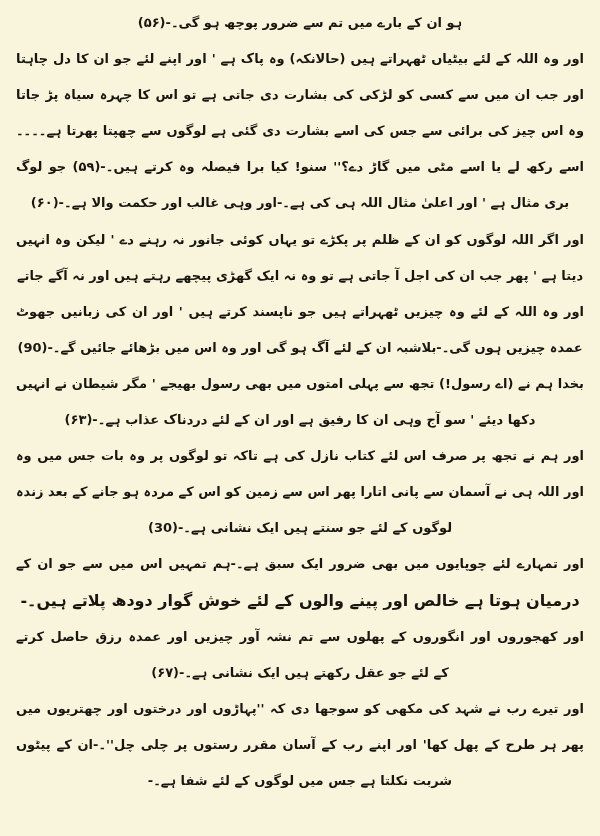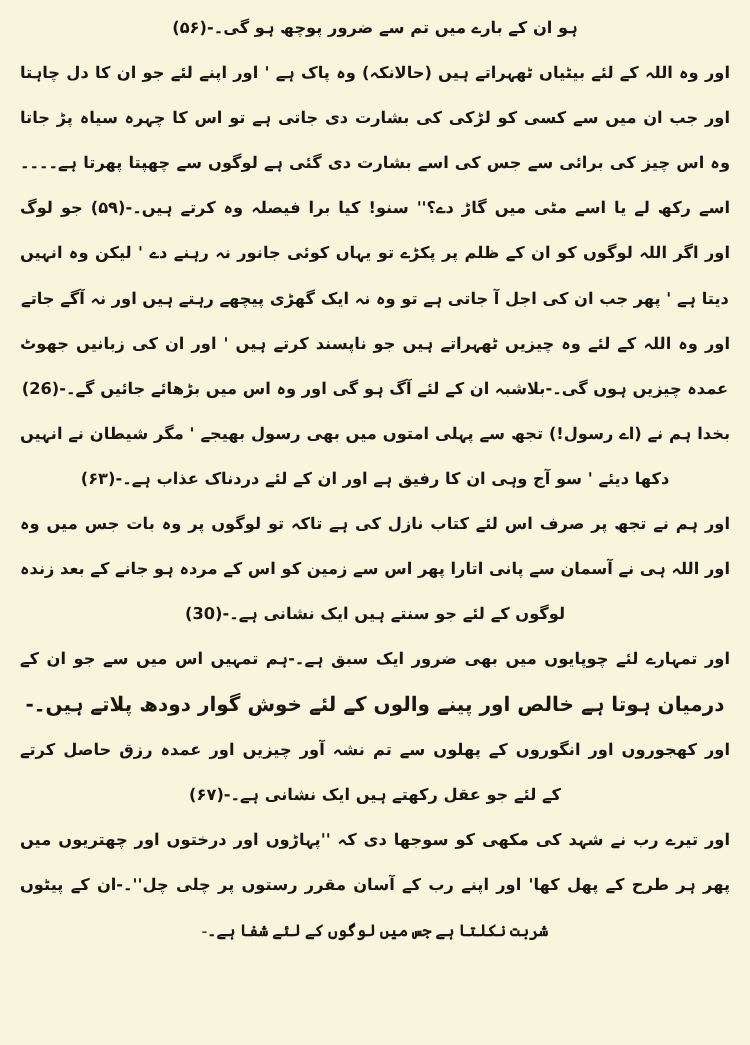--- a/index.html
+++ b/index.html
@@ -39,29 +39,30 @@
 </style>
 </head>
 <body>
 
 <div class="page">
   <div class="line" data-align="center" style="font-size: 13px;">ہو ان کے بارے میں تم سے ضرور پوچھ ہو گی۔-(۵۶)</div>
   <div class="line" data-align="justify" style="font-size: 13px;">اور وہ اللہ کے لئے بیٹیاں ٹھہراتے ہیں (حالانکہ) وہ پاک ہے ' اور اپنے لئے جو ان کا دل چاہتا ہے۔-(۵۷)</div>
   <div class="line" data-align="justify" style="font-size: 13px;">اور جب ان میں سے کسی کو لڑکی کی بشارت دی جاتی ہے تو اس کا چہرہ سیاہ پڑ جاتا ہے ' اور اس کا دل گھٹتا ہے۔-(۵۸)</div>
   <div class="line" data-align="justify" style="font-size: 13px;">وہ اس چیز کی برائی سے جس کی اسے بشارت دی گئی ہے لوگوں سے چھپتا پھرتا ہے۔۔۔۔ ''کیا وہ بے عزتی کے باوجود</div>
   <div class="line" data-align="justify" style="font-size: 13px;">اسے رکھ لے یا اسے مٹی میں گاڑ دے؟'' سنو! کیا برا فیصلہ وہ کرتے ہیں۔-(۵۹) جو لوگ آخرت کو نہیں مانتے ان کی</div>
+  <div class="line" data-align="center" style="font-size: 13px;">بری مثال ہے ' اور اعلیٰ مثال اللہ ہی کی ہے۔-اور وہی غالب اور حکمت والا ہے۔-(۶۰)</div>
   <div class="line" data-align="justify" style="font-size: 13px;">اور اگر اللہ لوگوں کو ان کے ظلم پر پکڑے تو یہاں کوئی جانور نہ رہنے دے ' لیکن وہ انہیں ایک مقررہ مدت تک مہلت</div>
   <div class="line" data-align="center" style="font-size: 13px;">دیتا ہے ' پھر جب ان کی اجل آ جاتی ہے تو وہ نہ ایک گھڑی پیچھے رہتے ہیں اور نہ آگے جاتے ہیں۔-(۶۱)</div>
   <div class="line" data-align="justify" style="font-size: 13px;">اور وہ اللہ کے لئے وہ چیزیں ٹھہراتے ہیں جو ناپسند کرتے ہیں ' اور ان کی زبانیں جھوٹ بیان کرتی ہیں کہ ان کے لئے</div>
-  <div class="line" data-align="center" style="font-size: 13px;">عمدہ چیزیں ہوں گی۔-بلاشبہ ان کے لئے آگ ہو گی اور وہ اس میں بڑھائے جائیں گے۔-(26)</div>
+  <div class="line" data-align="center" style="font-size: 13px;">عمدہ چیزیں ہوں گی۔-بلاشبہ ان کے لئے آگ ہو گی اور وہ اس میں بڑھائے جائیں گے۔-(90)</div>
   <div class="line" data-align="justify" style="font-size: 13px;">بخدا ہم نے (اے رسول!) تجھ سے پہلی امتوں میں بھی رسول بھیجے ' مگر شیطان نے انہیں ان کے عمل خوبصورت بنا کر</div>
   <div class="line" data-align="center" style="font-size: 13px;">دکھا دیئے ' سو آج وہی ان کا رفیق ہے اور ان کے لئے دردناک عذاب ہے۔-(۶۳)</div>
   <div class="line" data-align="justify" style="font-size: 13px;">اور ہم نے تجھ پر صرف اس لئے کتاب نازل کی ہے تاکہ تو لوگوں پر وہ بات جس میں وہ اختلاف کرتے ہیں واضح کرے '</div>
   <div class="line" data-align="justify" style="font-size: 13px;">اور اللہ ہی نے آسمان سے پانی اتارا پھر اس سے زمین کو اس کے مردہ ہو جانے کے بعد زندہ کر دیا۔- بے شک اس میں ان</div>
   <div class="line" data-align="center" style="font-size: 13px;">لوگوں کے لئے جو سنتے ہیں ایک نشانی ہے۔-(30)</div>
   <div class="line" data-align="justify" style="font-size: 13px;">اور تمہارے لئے چوپایوں میں بھی ضرور ایک سبق ہے۔-ہم تمہیں اس میں سے جو ان کے پیٹوں میں گوبر اور خون کے</div>
   <div class="line" data-align="center" style="font-size: 16px;">درمیان ہوتا ہے خالص اور پینے والوں کے لئے خوش گوار دودھ پلاتے ہیں۔-(۶۶)</div>
   <div class="line" data-align="justify" style="font-size: 13px;">اور کھجوروں اور انگوروں کے پھلوں سے تم نشہ آور چیزیں اور عمدہ رزق حاصل کرتے ہو۔- بے شک اس میں ان لوگوں</div>
   <div class="line" data-align="center" style="font-size: 13px; text-align: right;">کے لئے جو عقل رکھتے ہیں ایک نشانی ہے۔-(۶۷)</div>
   <div class="line" data-align="justify" style="font-size: 13px;">اور تیرے رب نے شہد کی مکھی کو سوجھا دی کہ ''پہاڑوں اور درختوں اور چھتریوں میں جو لوگ بناتے ہیں گھر بنا' (۶۸)</div>
   <div class="line" data-align="justify" style="font-size: 13px;">پھر ہر طرح کے پھل کھا' اور اپنے رب کے آسان مقرر رستوں پر چلی چل''۔-ان کے پیٹوں سے مختلف رنگوں کا</div>
-  <div class="line" data-align="center" style="font-size: 13px; font-family: Liberation Serif, serif;">شربت نکلتا ہے جس میں لوگوں کے لئے شفا ہے۔-</div>
+  <div class="line" data-align="center" style="font-size: 13px;">شربت نکلتا ہے جس میں لوگوں کے لئے شفا ہے۔-</div>
 </div>
 
 </body></html>

